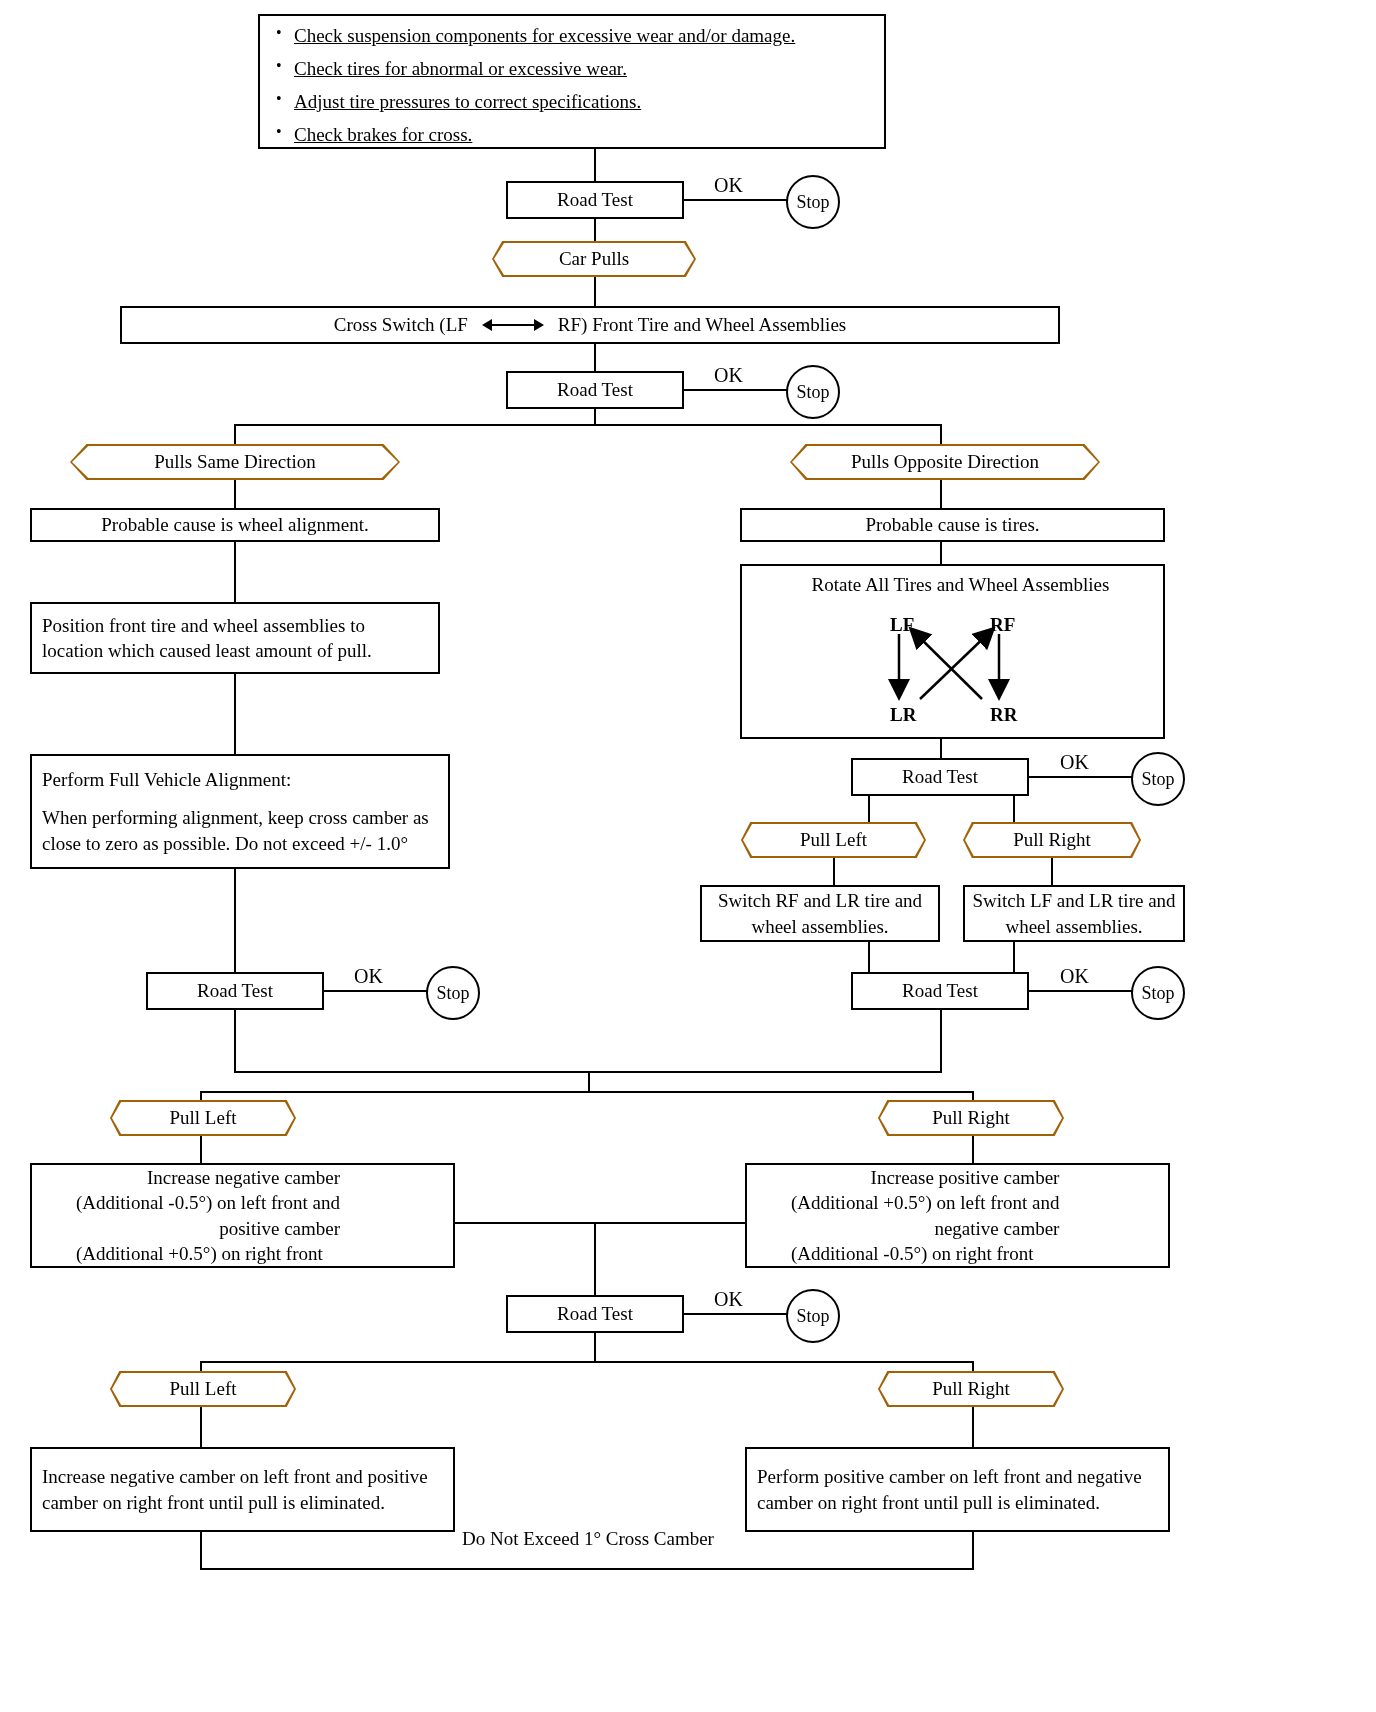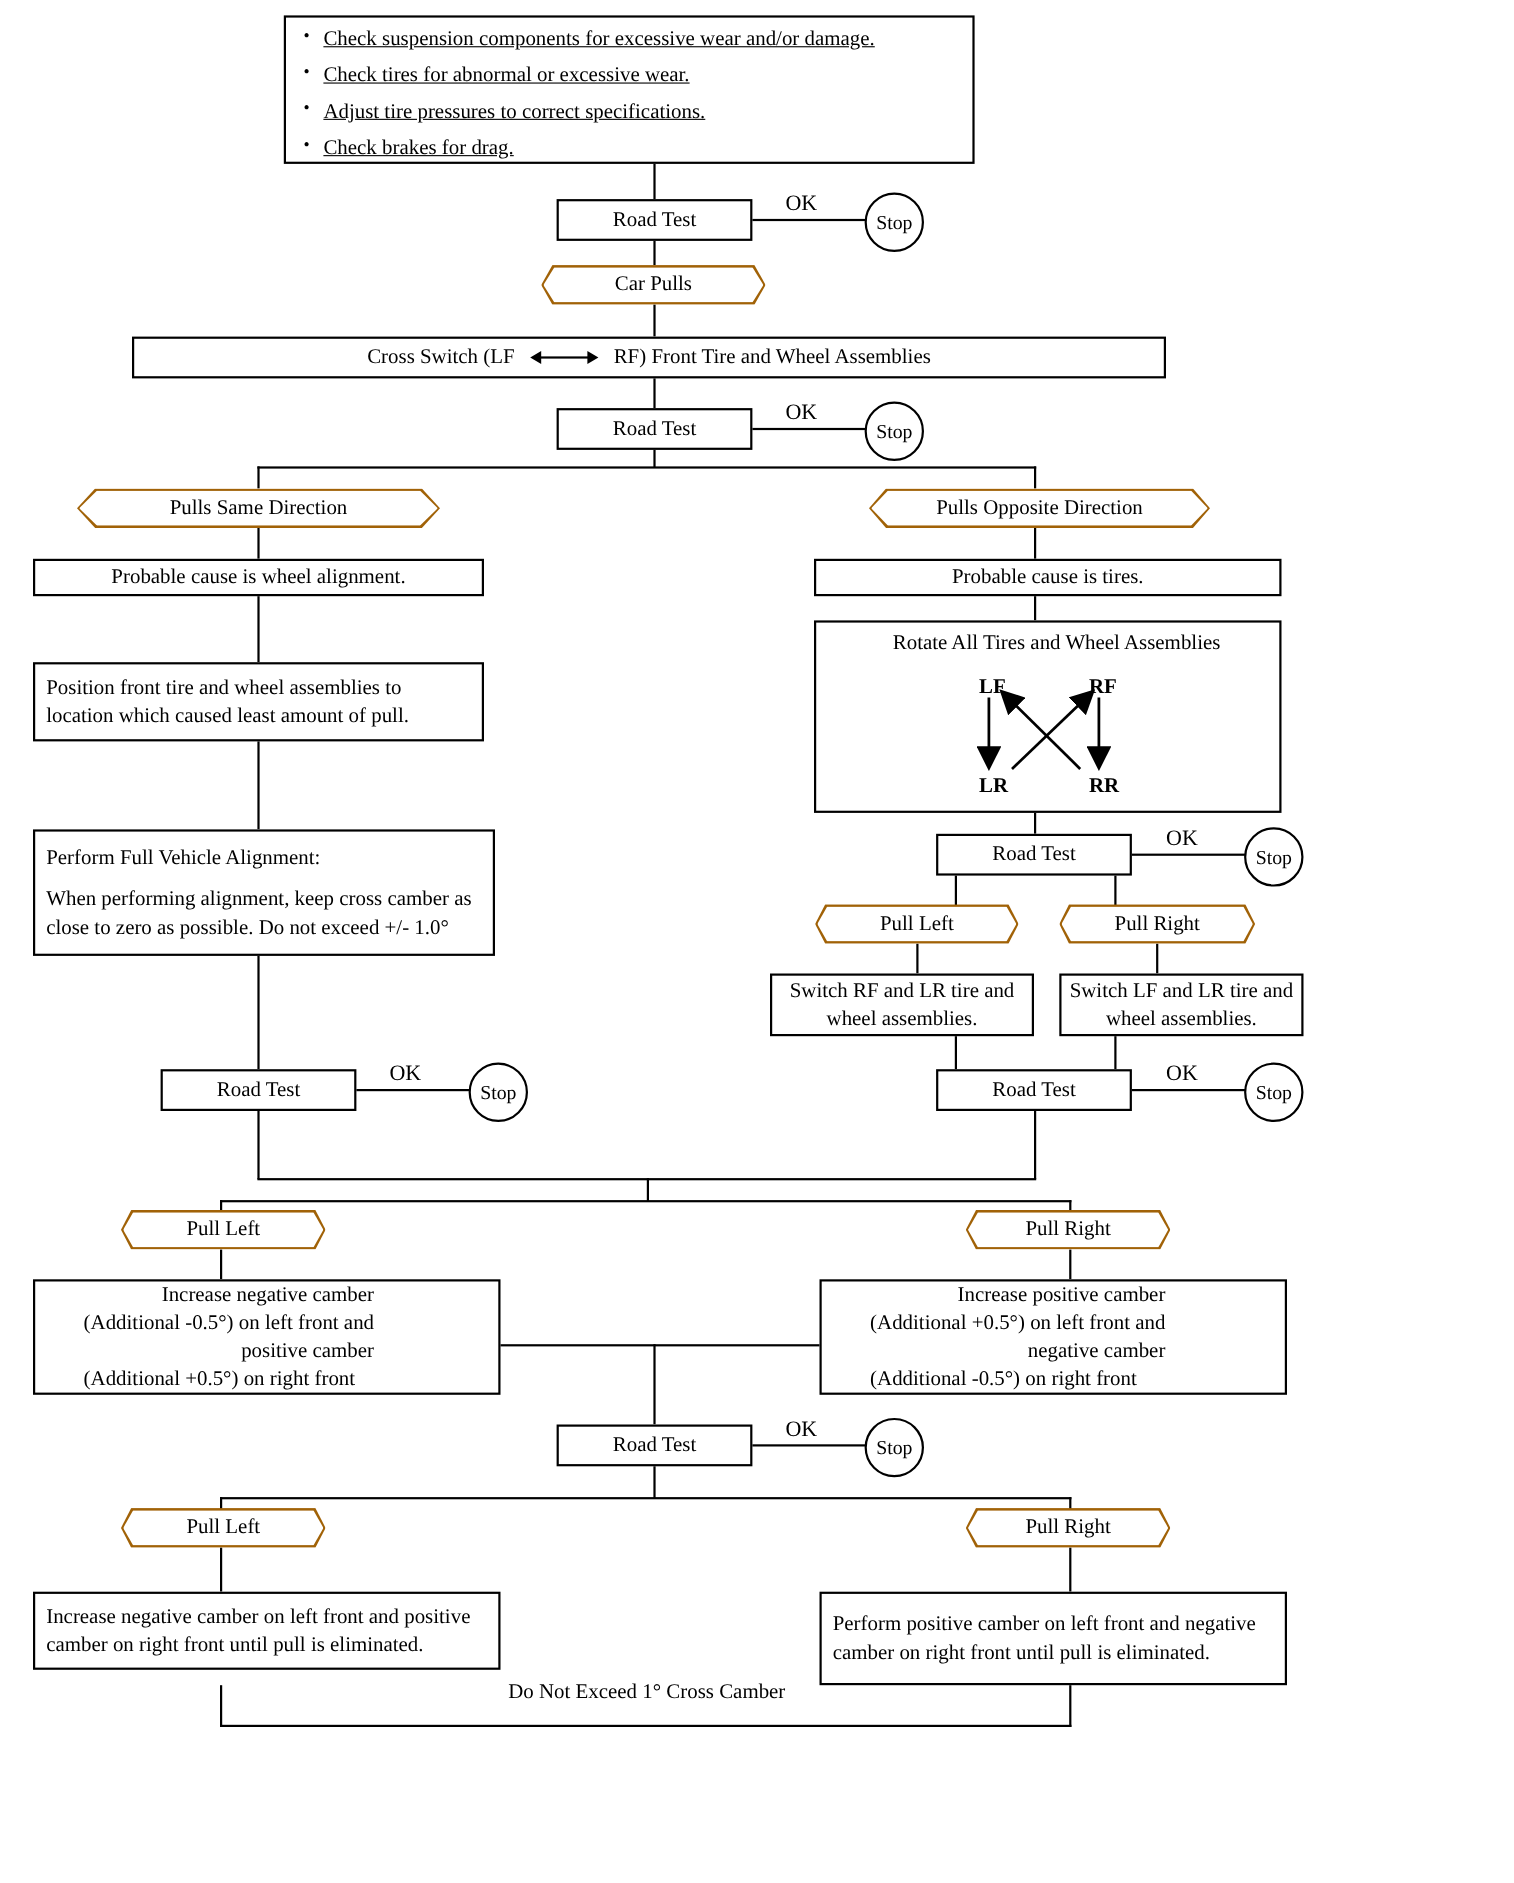--- a/index.html
+++ b/index.html
@@ -86,21 +86,21 @@
 </head>
 <body>
 
 <div id="canvas">
 
   <div class="bullets" style="left:258px;top:14px;width:628px;height:135px;">
     <ul>
       <li>Check suspension components for excessive wear and/or damage.</li>
       <li>Check tires for abnormal or excessive wear.</li>
       <li>Adjust tire pressures to correct specifications.</li>
-      <li>Check brakes for drag.</li>
+      <li>Check brakes for cross.</li>
     </ul>
   </div>
 
   <div class="ln vl" style="left:594px;top:149px;height:32px;"></div>
 
   <div class="node box center" style="left:506px;top:181px;width:178px;height:38px;">
     <span>Road Test</span>
   </div>
   <div class="ln hl" style="left:684px;top:199px;width:104px;"></div>
   <div class="oklab" style="left:712px;top:174px;">OK</div>
@@ -319,21 +319,21 @@
       </div>
   </div>
   <div class="hex" style="left:878px;top:1371px;width:186px;height:36px;">
     <div class="hexinner">
         <span class="hexlabel">Pull Right</span>
       </div>
   </div>
   <div class="ln vl" style="left:200px;top:1407px;height:40px;"></div>
   <div class="ln vl" style="left:972px;top:1407px;height:40px;"></div>
 
-  <div class="node box left" style="left:30px;top:1447px;width:425px;height:71px;">
+  <div class="node box left" style="left:30px;top:1447px;width:425px;height:85px;">
     <span>Increase negative camber on left front and positive camber on right front until pull is eliminated.</span>
   </div>
   <div class="node box left" style="left:745px;top:1447px;width:425px;height:85px;">
     <span>Perform positive camber on left front and negative camber on right front until pull is eliminated.</span>
   </div>
 
   <div class="ln vl" style="left:200px;top:1532px;height:38px;"></div>
   <div class="ln vl" style="left:972px;top:1532px;height:38px;"></div>
   <div class="ln hl" style="left:200px;top:1568px;width:774px;"></div>
 

